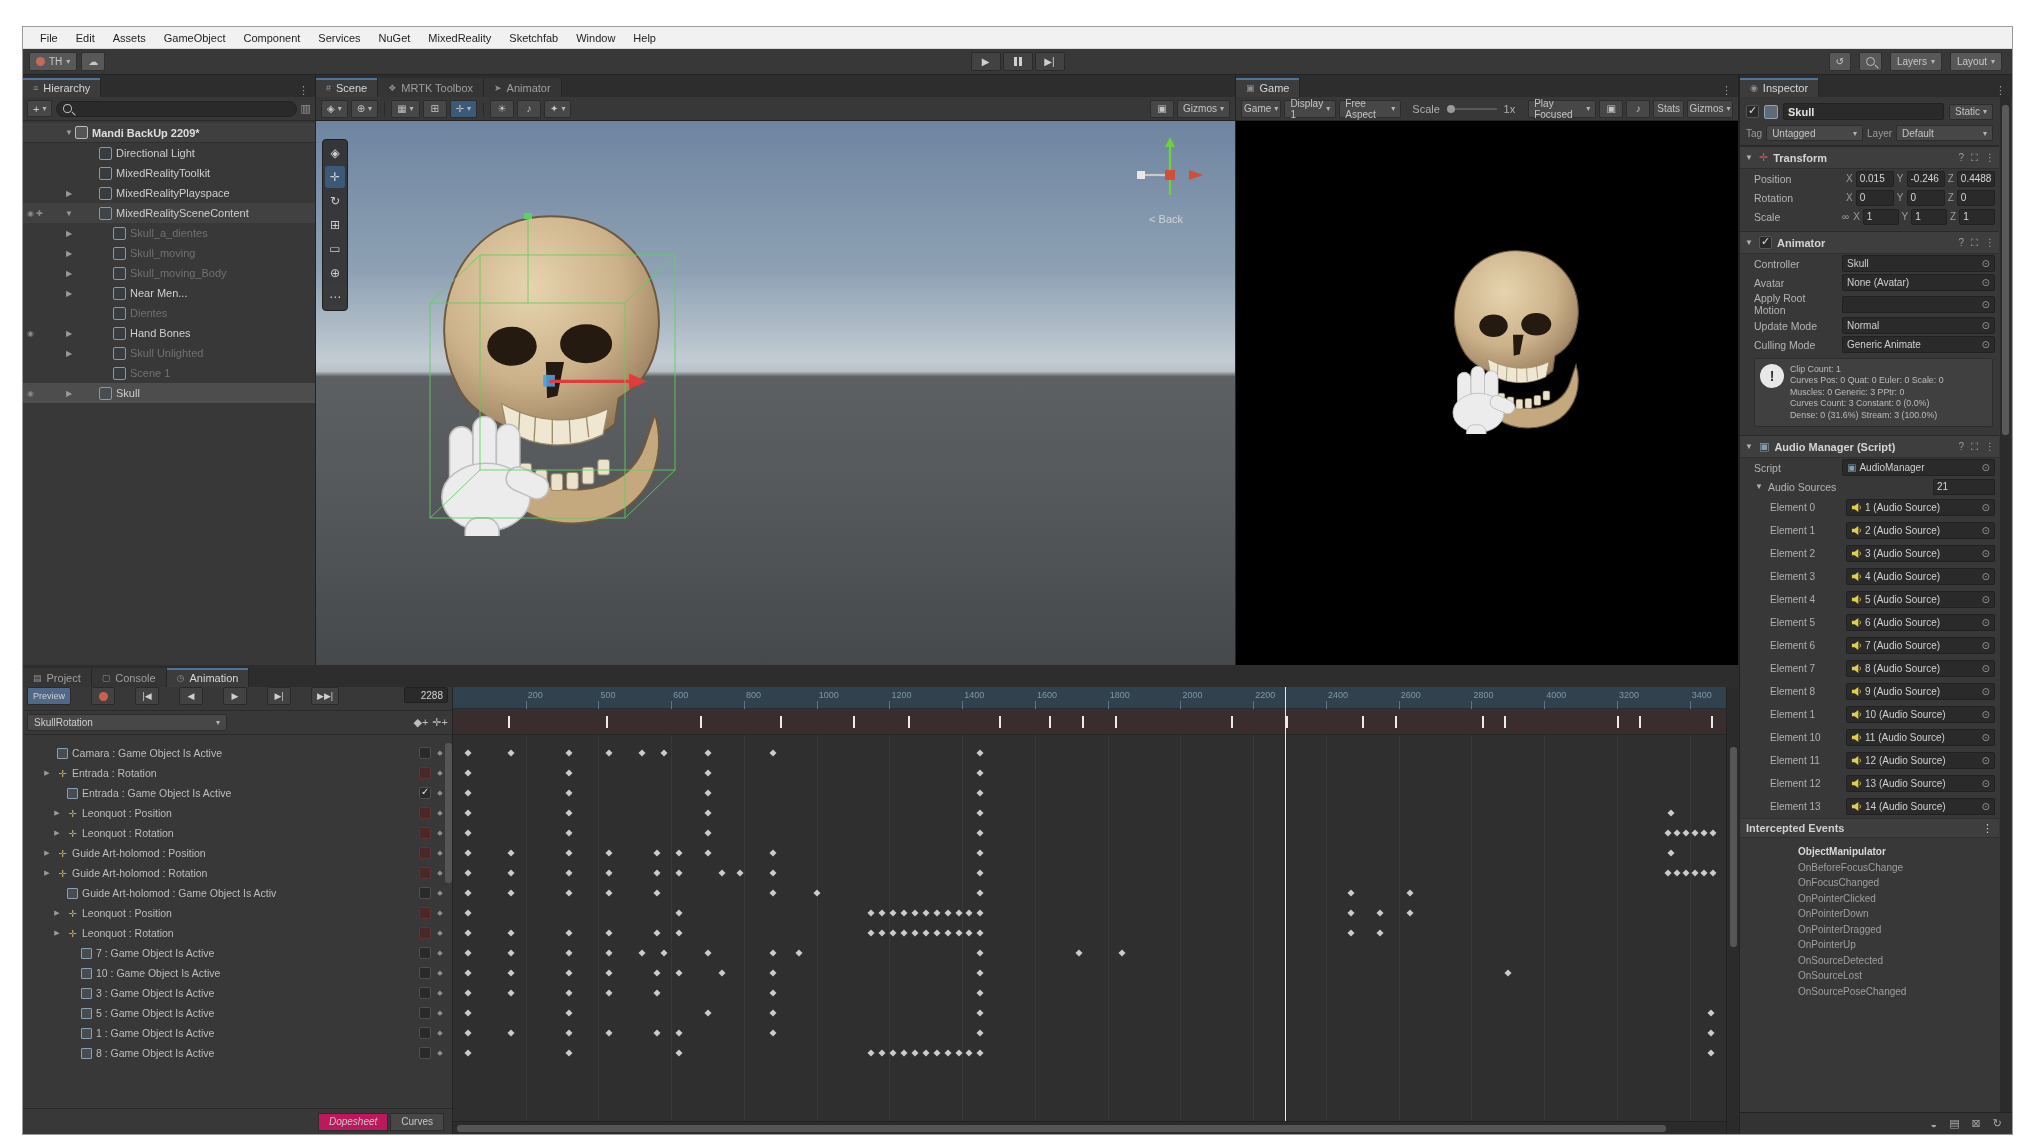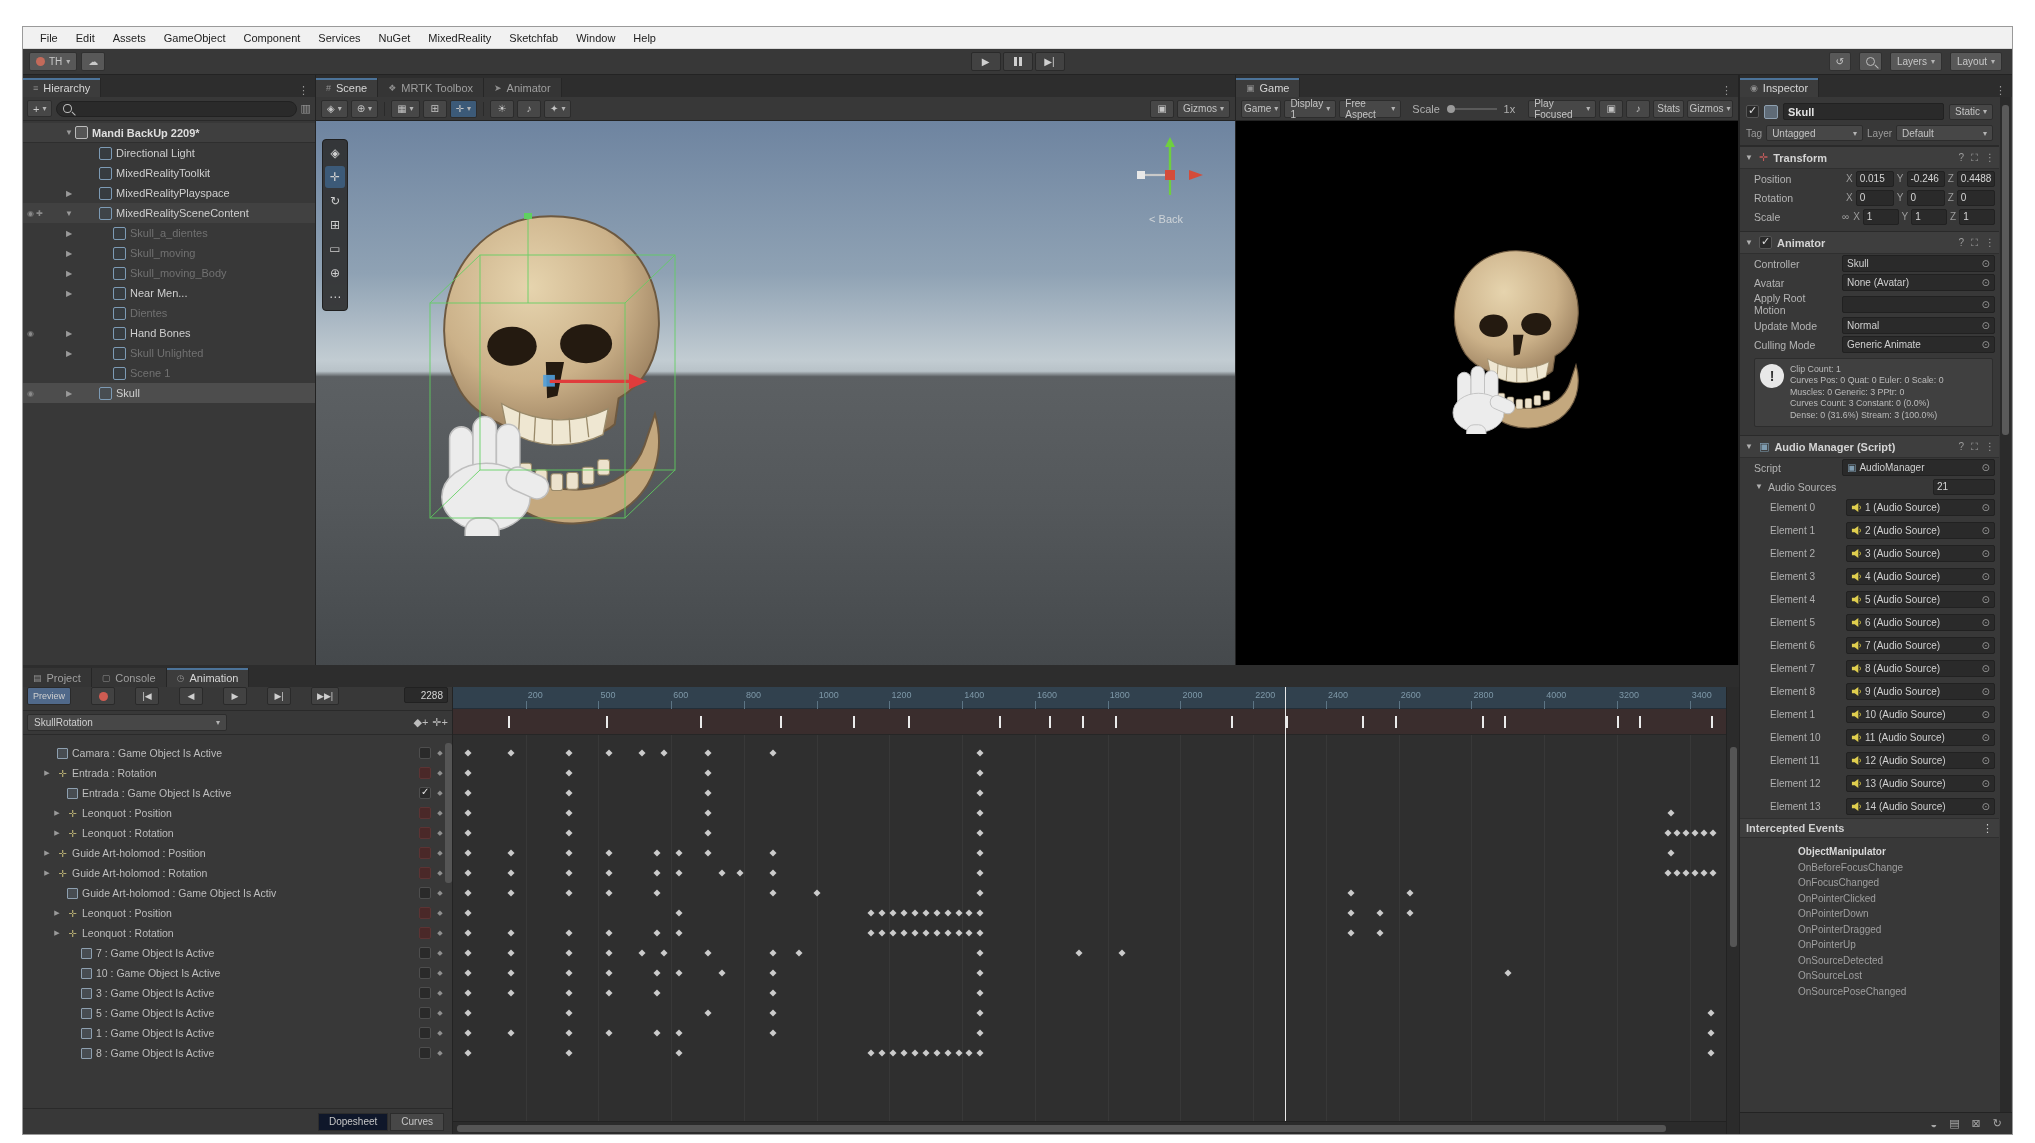--- a/index.html
+++ b/index.html
@@ -134,21 +134,21 @@
   .arow .ric[data-ic="go"]::after{content:"";width:9px;height:9px;border:1px solid #8ea0b0;background:#5f6b7766;border-radius:1px;}
   .arow .ric[data-ic="tr"]::after{content:"✛";color:#b5ab72;font-size:10px;}
   .arow .aname{flex:1;color:#bdbdbd;font-size:10.5px;white-space:nowrap;overflow:hidden;}
   .arow .chk{width:12px;height:12px;background:#2a2a2a;border:1px solid #4e4e4e;border-radius:2px;position:relative;flex:none;}
   .arow .chk[data-chk="on"]::after{content:"✓";position:absolute;left:1px;top:-2px;color:#e6e6e6;font-size:10px;}
   .arow .chk[data-chk="none"]{background:#4a2828;border-color:#5c3434;}
   .arow .kdiam{width:12px;color:#8f8f8f;font-size:7px;text-align:center;flex:none;}
   .list-scroll{position:absolute;right:0;top:8px;width:7px;height:140px;background:#555;border-radius:3px;}
   .anim-footer{height:26px;display:flex;align-items:center;justify-content:flex-end;gap:2px;padding:0 8px;flex:none;border-top:1px solid #2a2a2a;}
   .sheet-btn{height:18px;background:#474747;border:1px solid #2c2c2c;color:#c6c6c6;font-size:10px;display:flex;align-items:center;padding:0 10px;}
-  .sheet-btn.active{background:#0f172a;}
+  .sheet-btn.active{background:#be185d;font-style:italic;}
   .timeline{flex:1;position:relative;min-width:0;background:#2f2f2f;overflow:hidden;}
   .t-inner{position:absolute;left:0;right:13px;top:0;bottom:0;}
   .ruler{position:absolute;left:0;right:0;top:0;height:22px;background:#31414e;border-bottom:1px solid #232e38;}
   .rl{position:absolute;top:3px;font-size:9px;color:#7e98a8;transform:translateX(2px);}
   .rl::before{content:"";position:absolute;left:-2px;top:11px;width:1px;height:8px;background:#5c7484;}
   .events-strip{position:absolute;left:0;right:0;top:22px;height:26px;background:#3a2d2d;border-bottom:1px solid #262626;}
   .ev{position:absolute;top:7px;width:2px;height:12px;background:#eaeaea;}
   .keys-area{position:absolute;left:0;right:0;top:48px;bottom:13px;padding-top:8px;}
   .gridlines{position:absolute;inset:0;}
   .grid{position:absolute;top:0;bottom:0;width:1px;background:#383838;}

